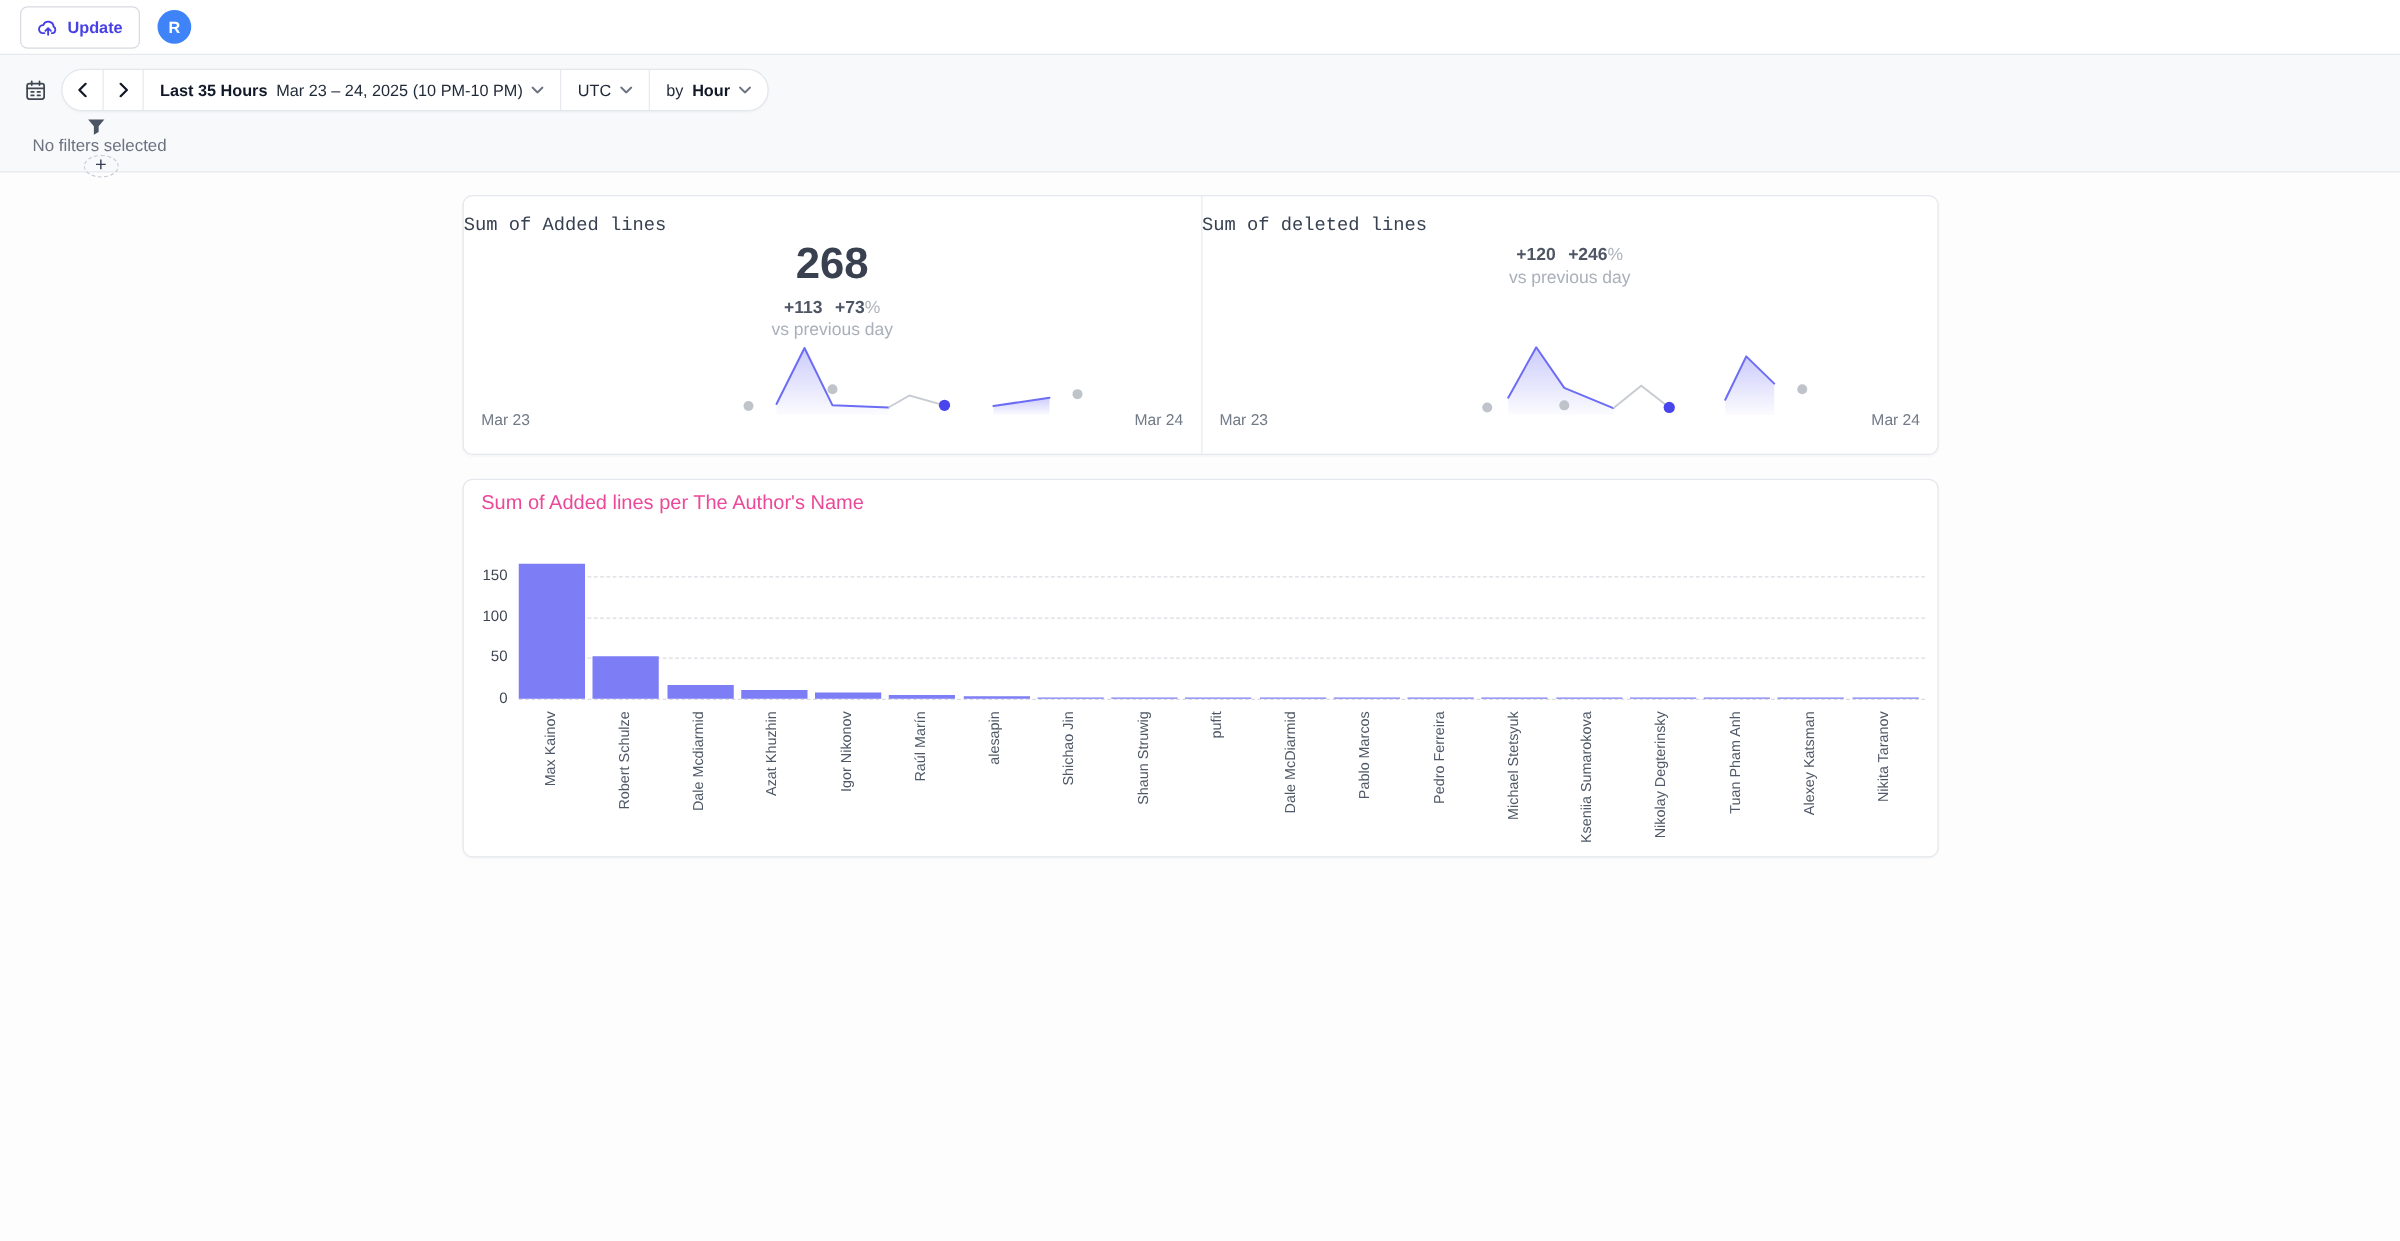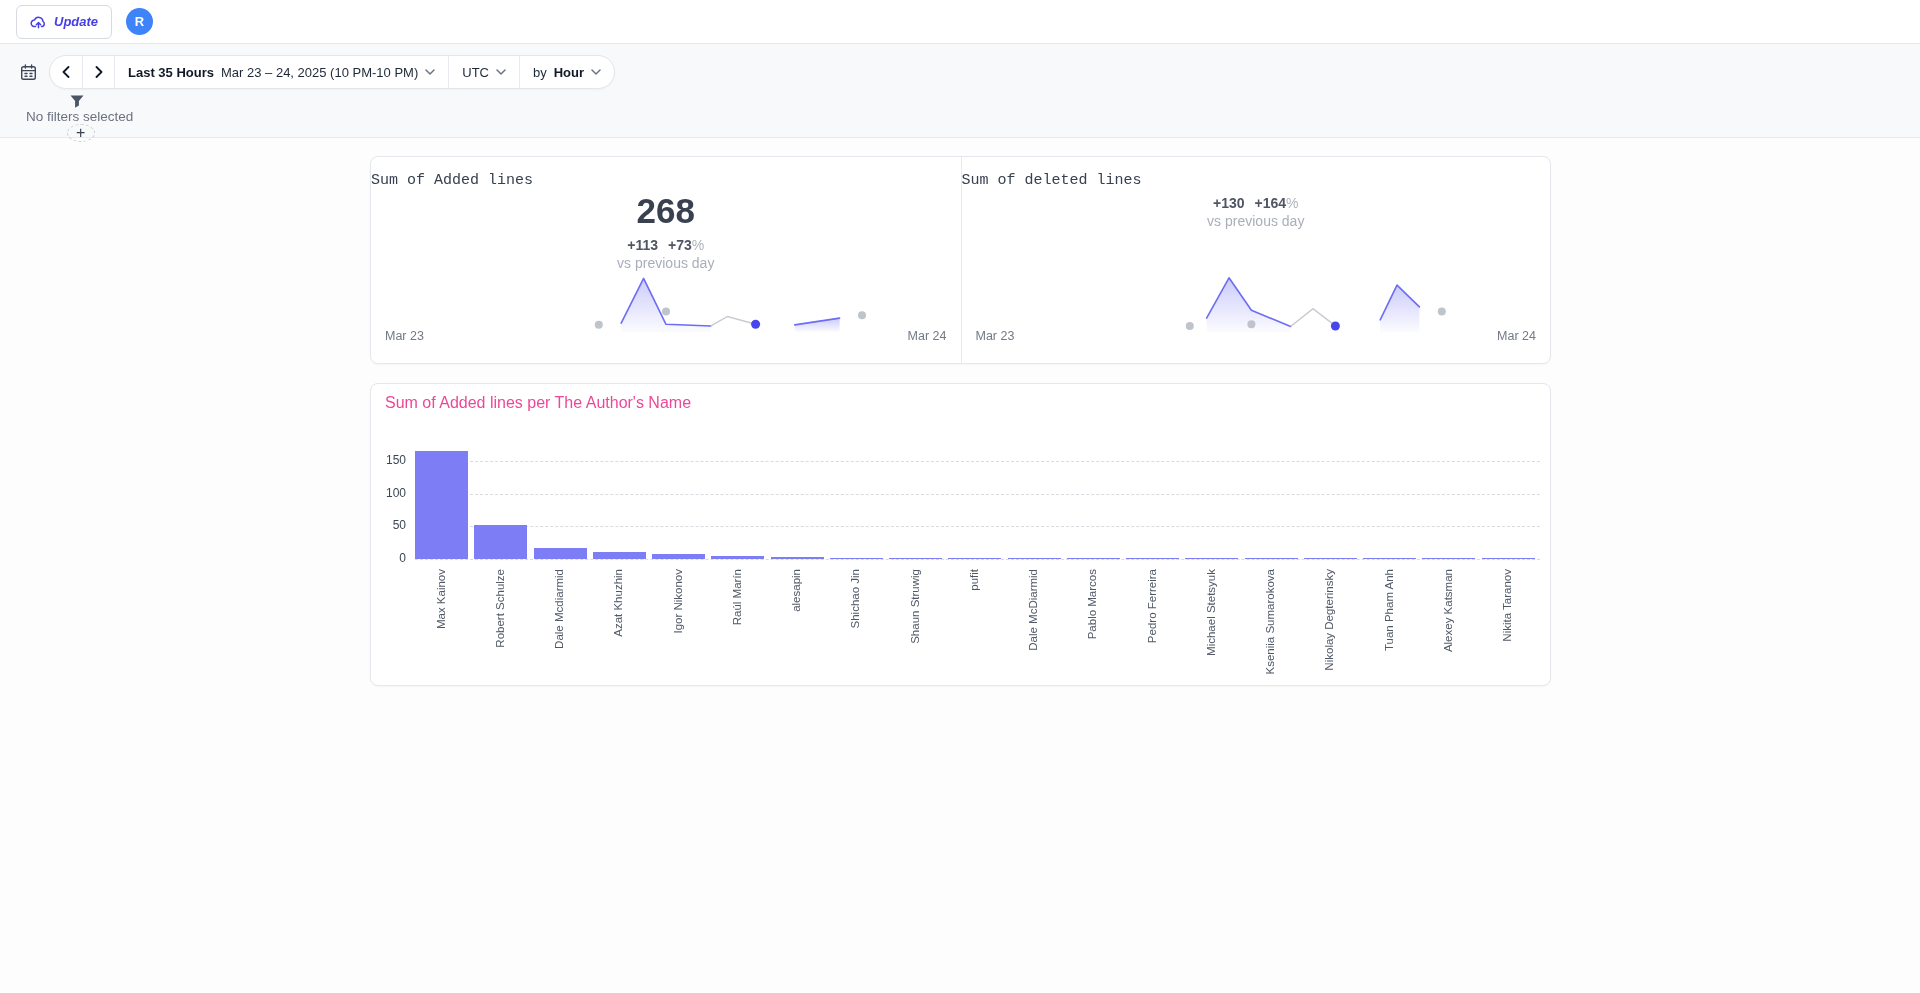--- a/index.html
+++ b/index.html
@@ -14,21 +14,21 @@
   .logo { font-size:21px; font-weight:800; letter-spacing:-0.5px; color:#3B35B1; font-style:italic; cursor:pointer; }
   .preview-pill { margin-left:14px; height:26px; line-height:24px; padding:0 13px; border:1px solid #D4D8DE;
                   border-radius:13px; font-size:13px; color:#374151; background:#fff; }
   .breadcrumb { display:flex; align-items:center; margin-left:22px; font-size:14px; }
   .breadcrumb .project { color:#6B7280; cursor:pointer; text-decoration:none; }
   .breadcrumb .sep { color:#9CA3AF; margin:0 9px; }
   .breadcrumb .page { color:#111827; font-weight:500; cursor:pointer; }
   .breadcrumb .chev { margin-left:8px; display:flex; cursor:pointer; }
   .update-btn { display:flex; align-items:center; gap:7px; height:29px; padding:16px 13px; background:#fff;
                 border:1px solid #D7DAE2; border-radius:6px; font-size:13px; font-weight:600;
-                color:#4740E6; cursor:pointer; font-family:inherit;font-style:italic; }
+                color:#4740E6; cursor:pointer; font-family:inherit; }
   .avatar { width:27px; height:27px; border-radius:50%; background:#3E83F7; color:#fff; font-size:13px;
             font-weight:600; display:flex; align-items:center; justify-content:center; margin-left:14px; cursor:pointer; }
 
   
   .controls { position:absolute; top:44px; left:0; right:0; height:94px; background:#F8F9FB; border-bottom:1px solid #E7E9EE; }
   .toolbar-row { position:absolute; top:11px; left:16px; height:34px; display:flex; align-items:center; }
   .icon-btn { background:none; border:none; cursor:pointer; display:flex; align-items:center; justify-content:center; padding:0 4px; }
   .pill { display:flex; align-items:center; height:34px; background:#fff; border:1px solid #E3E6EB;
           border-radius:17px; overflow:hidden; box-shadow:0 1px 2px rgba(16,24,40,.04); margin-left:8px; }
   .seg { display:flex; align-items:center; gap:7px; height:100%; padding:0 13px; background:none; border:none;
@@ -178,21 +178,21 @@
           <circle cx="475.99999999999994" cy="46.32" r="4" fill="#BFC3CA"></circle>
           <circle cx="369.59999999999997" cy="55.28" r="4.5" fill="#4845EC"></circle>
         </svg>
       <span class="date-label start">Mar 23</span>
       <span class="date-label end">Mar 24</span>
     </div>
 
     <div class="kpi">
       <div class="kpi-title">Sum of deleted lines</div>
       <div class="kpi-delta">
-        <span>+130</span><span class="gap"></span><span>+164</span><span class="pct-sign">%</span>
+        <span>+120</span><span class="gap"></span><span>+246</span><span class="pct-sign">%</span>
       </div>
       <div class="kpi-vs">vs previous day</div>
       <svg class="spark" viewBox="0 0 560 64">
         <defs>
             <linearGradient id="sg1" x1="0" y1="0" x2="0" y2="1">
           <stop offset="0" stop-color="#8C8CF7" stop-opacity="0.45"></stop>
               <stop offset="1" stop-color="#8C8CF7" stop-opacity="0.03"></stop>
         </linearGradient>
           </defs>
       <path d="M 229.6 63 L 229.6 49.12 L 251.99999999999997 8.799999999999997 L 274.4 41.28 L 313.59999999999997 57.519999999999996 L 313.59999999999997 63 Z" fill="url(#sg1)"></path>

